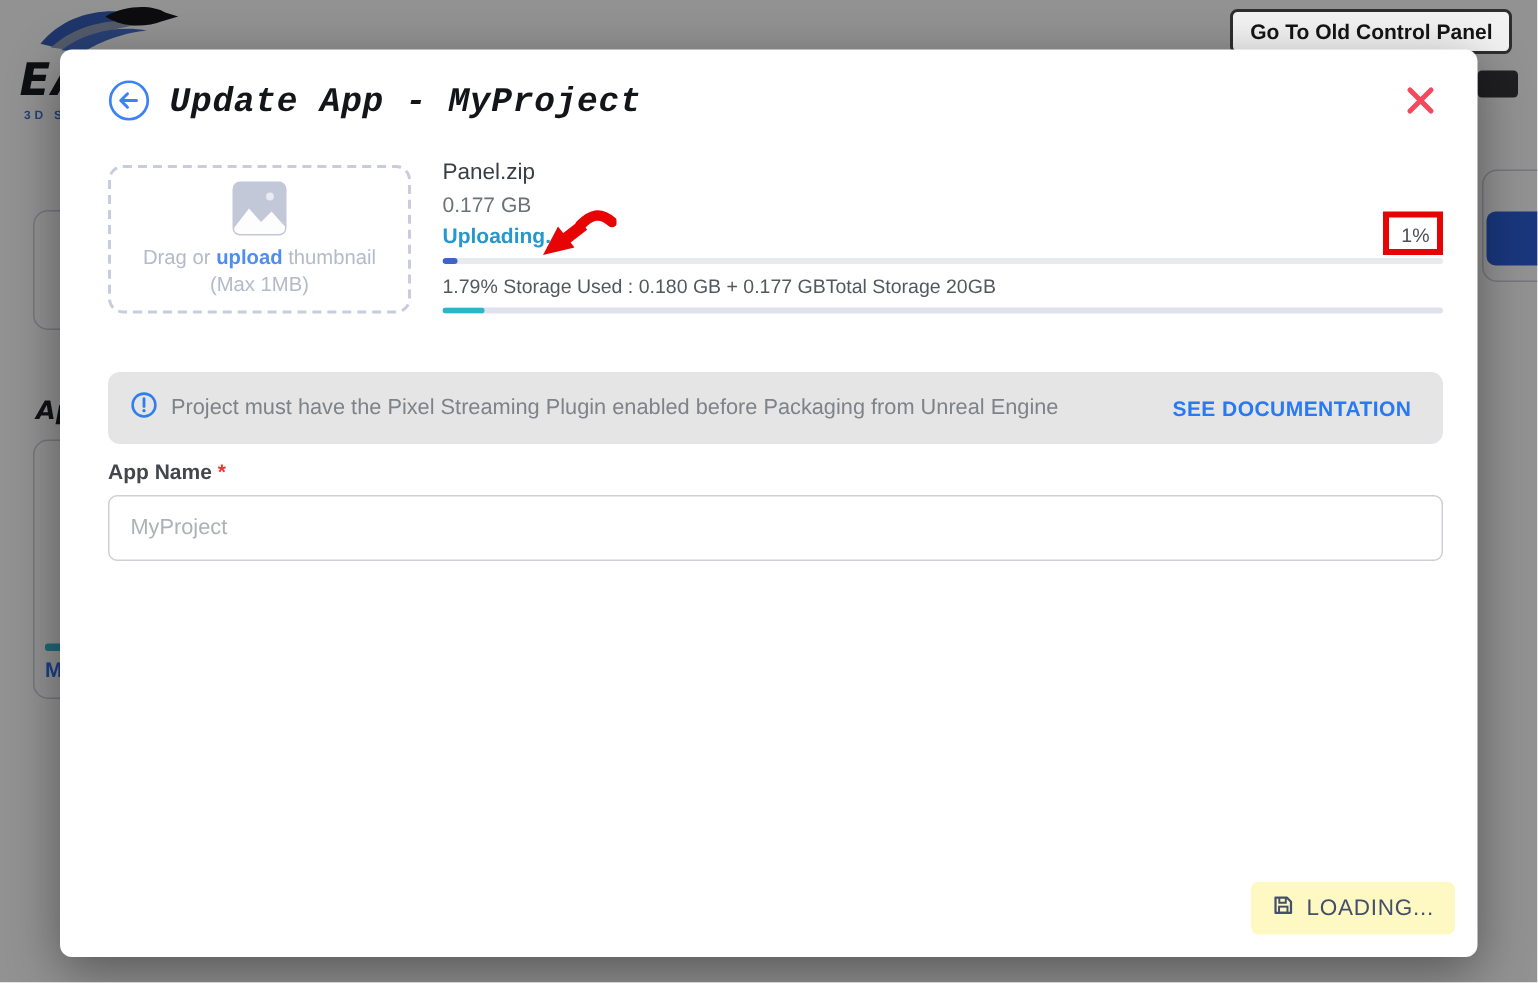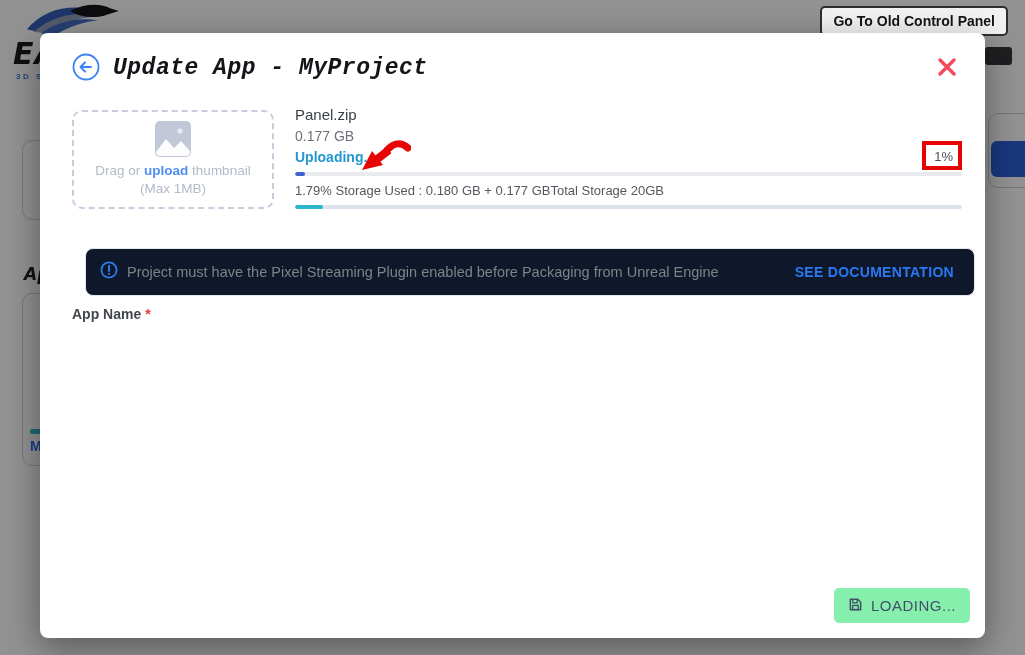--- a/index.html
+++ b/index.html
@@ -69,39 +69,39 @@
   .fill-storage { background:#2ab6c9; }
   .storage-row { display:flex; justify-content:flex-start; margin-top:7px; font-size:13px; color:#54585e; }
   .upload-pct { position:absolute; right:9px; top:43px; font-size:13px; color:#4c5056; z-index:2; }
   .anno-box { position:absolute; right:0; top:35px; width:40px; height:29px; border:4px solid #e60404; z-index:3; pointer-events:none; }
   .anno-arrow { position:absolute; left:64px; top:26px; z-index:3; pointer-events:none; }
 
   
   .alert {
     position:absolute; left:32px; top:215px; width:890px; height:48px;
     border:1px solid #e3e5ea; border-radius:8px;
-    display:flex; align-items:center; padding:0 20px 0 14px; background:#0f172a;margin-left:13px;
+    display:flex; align-items:center; padding:0 20px 0 14px; background:#e5e5e5;
   }
   .alert-text { flex:1; margin-left:9px; font-size:14.5px; color:#7e8389; }
   .alert-link { font-size:14px; font-weight:700; color:#2979f2; letter-spacing:0.3px; cursor:pointer; white-space:nowrap; }
 
   
   .app-label { position:absolute; left:32px; top:273px; font-size:14px; font-weight:700; color:#43474d; }
   .req { color:#e53935; }
   .app-input {
     position:absolute; left:32px; top:297px; width:890px; height:44px;
     border:1px solid #cdd0d5; border-radius:6px; padding:0 14px; font-size:14.5px; color:#333;
     font-family:"Liberation Sans",sans-serif; outline:none;
   }
   .app-input::placeholder { color:#aeb1b6; }
 
   
   .save-btn {
     position:absolute; right:15px; bottom:15px; height:35px; min-width:122px;
-    background:#86efac; border:none; border-radius:5px;
+    background:#fef9c3; border:none; border-radius:5px;
     display:flex; align-items:center; justify-content:center; gap:8px;
     font-size:15px; letter-spacing:0.5px; color:#44506b; padding:0 14px;
     font-family:"Liberation Sans",sans-serif; cursor:default;
   }
 </style>
 </head>
 <body>
 
 <div class="topbar"></div>
 
@@ -203,20 +203,21 @@
       </svg>
     </span>
     <span class="alert-text">Project must have the Pixel Streaming Plugin enabled before Packaging from Unreal Engine</span>
     <span class="alert-link">SEE DOCUMENTATION</span>
   </div>
 
   <div class="app-label">
     <span>App Name</span>
     <span class="req">*</span>
   </div>
+  <input class="app-input" type="text" placeholder="MyProject" style="">
 
   <button class="save-btn" disabled="">
     <span>
       <svg width="15" height="15" viewBox="0 0 16 16">
         <path d="M2.5 2.5 H10.5 L13.5 5.5 V13.5 H2.5 Z" fill="none" stroke="#44506b" stroke-width="1.6" stroke-linejoin="round"></path>
         <path d="M5.2 2.7 V6.2 H9.8 V2.7" fill="none" stroke="#44506b" stroke-width="1.4"></path>
         <rect x="5" y="9" width="6" height="4.3" fill="none" stroke="#44506b" stroke-width="1.4"></rect>
       </svg>
     </span>
     <span>LOADING...</span>

